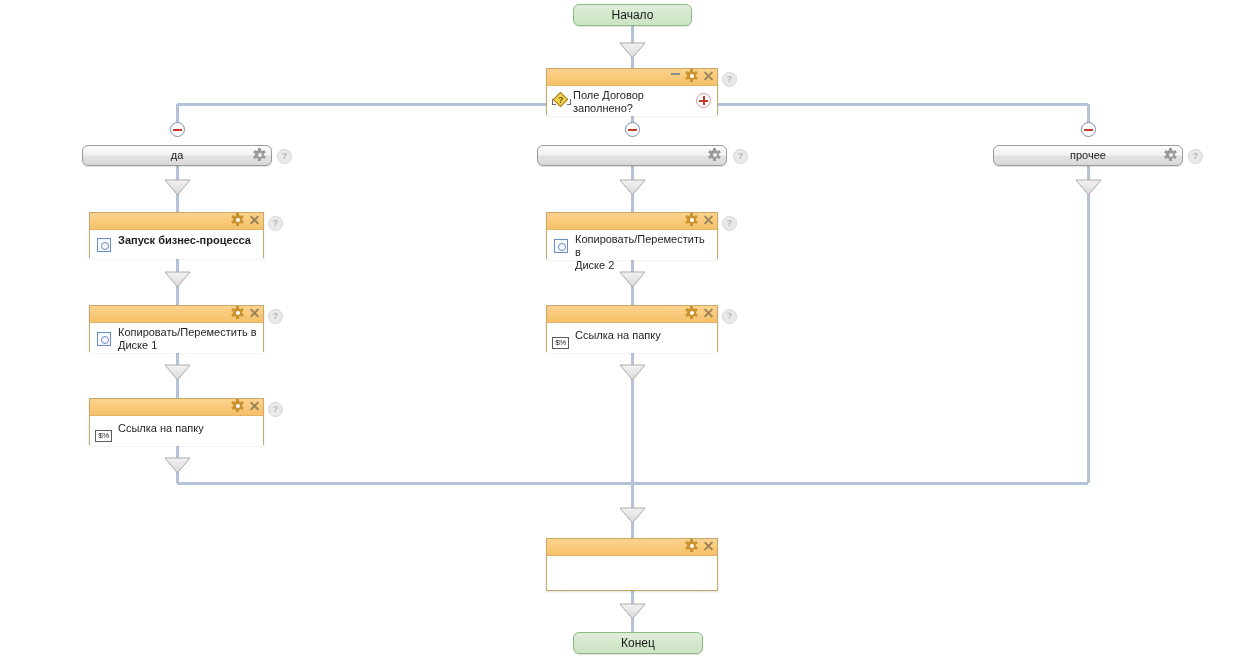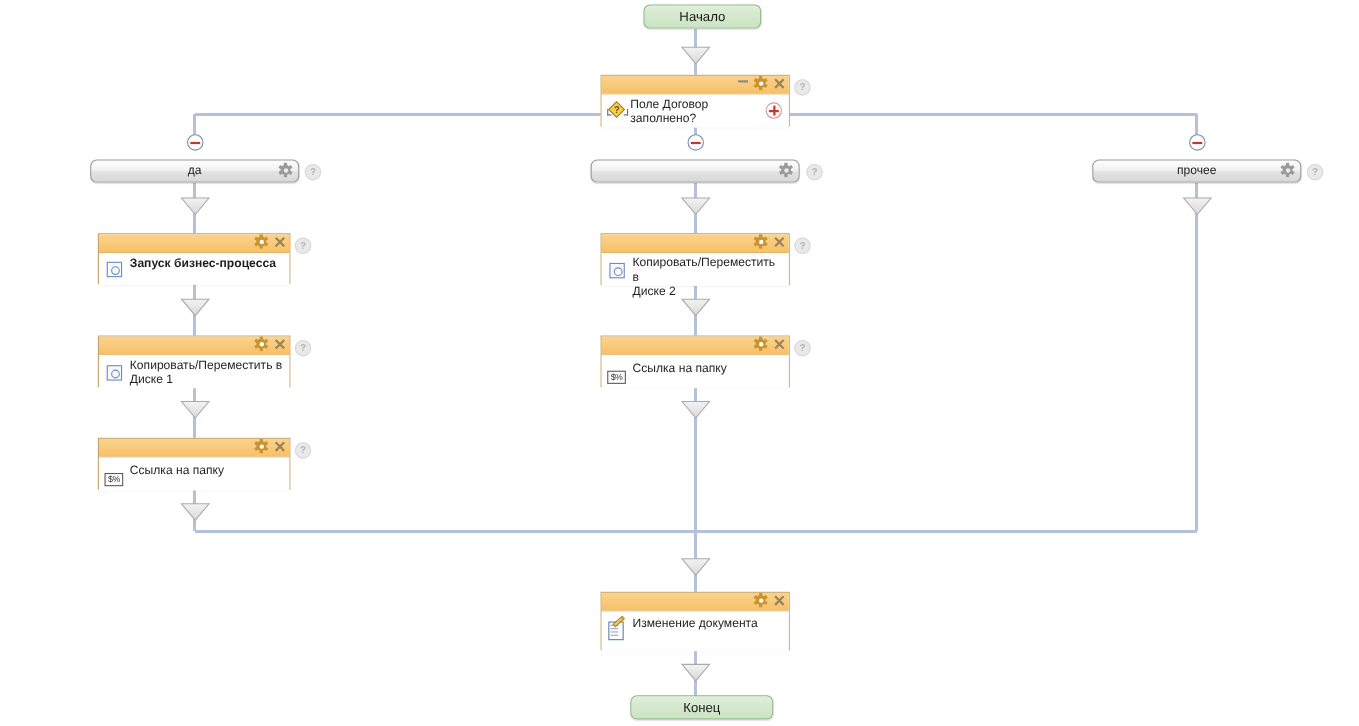--- a/index.html
+++ b/index.html
@@ -353,21 +353,21 @@
       <polygon points="165,458 190,458 177.5,473"></polygon>
       <polygon points="620,180 645,180 632.5,195"></polygon>
       <polygon points="620,272 645,272 632.5,287"></polygon>
       <polygon points="620,365 645,365 632.5,380"></polygon>
       <polygon points="620,508 645,508 632.5,523"></polygon>
       <polygon points="1076,180 1101,180 1088.5,195"></polygon>
       <polygon points="620,604 645,604 632.5,619"></polygon>
     </g>
   </svg>
 
-  <div class="terminal" style="left:573px; top:4px; width:107px;margin-left:12px;">
+  <div class="terminal" style="left:573px; top:4px; width:119px;">
     <span>Начало</span>
   </div>
 
   <div class="card" style="left:546px; top:68px; width:172px; height:47px;">
     <div class="titlebar">
       <div class="tb-tools">
         <span class="glyph glyph-min"></span>
         <span class="gear gear-orange">
           <span class="spoke s2"></span>
             <span class="spoke s3"></span>
@@ -534,27 +534,19 @@
     <div class="titlebar">
       <div class="tb-tools">
         <span class="gear gear-orange">
           <span class="spoke s2"></span>
             <span class="spoke s3"></span>
             <span class="hole"></span>
         </span>
         <span class="glyph-close"></span>
       </div>
     </div>
-    <div class="body" style="height:36px;">
-      <span class="node-icon ico-doc" style="left:6px; top:9px;">
-        <span class="sheet"></span>
-          <span class="lines"></span>
-          <span class="pencil"></span>
-      </span>
-      <span class="node-title" style="left:28px; top:5px;">Изменение документа</span>
-    </div>
   </div>
 
   <div class="terminal" style="left:573px; top:632px; width:130px;">
     <span>Конец</span>
   </div>
 
 </div>
 
 </body></html>

